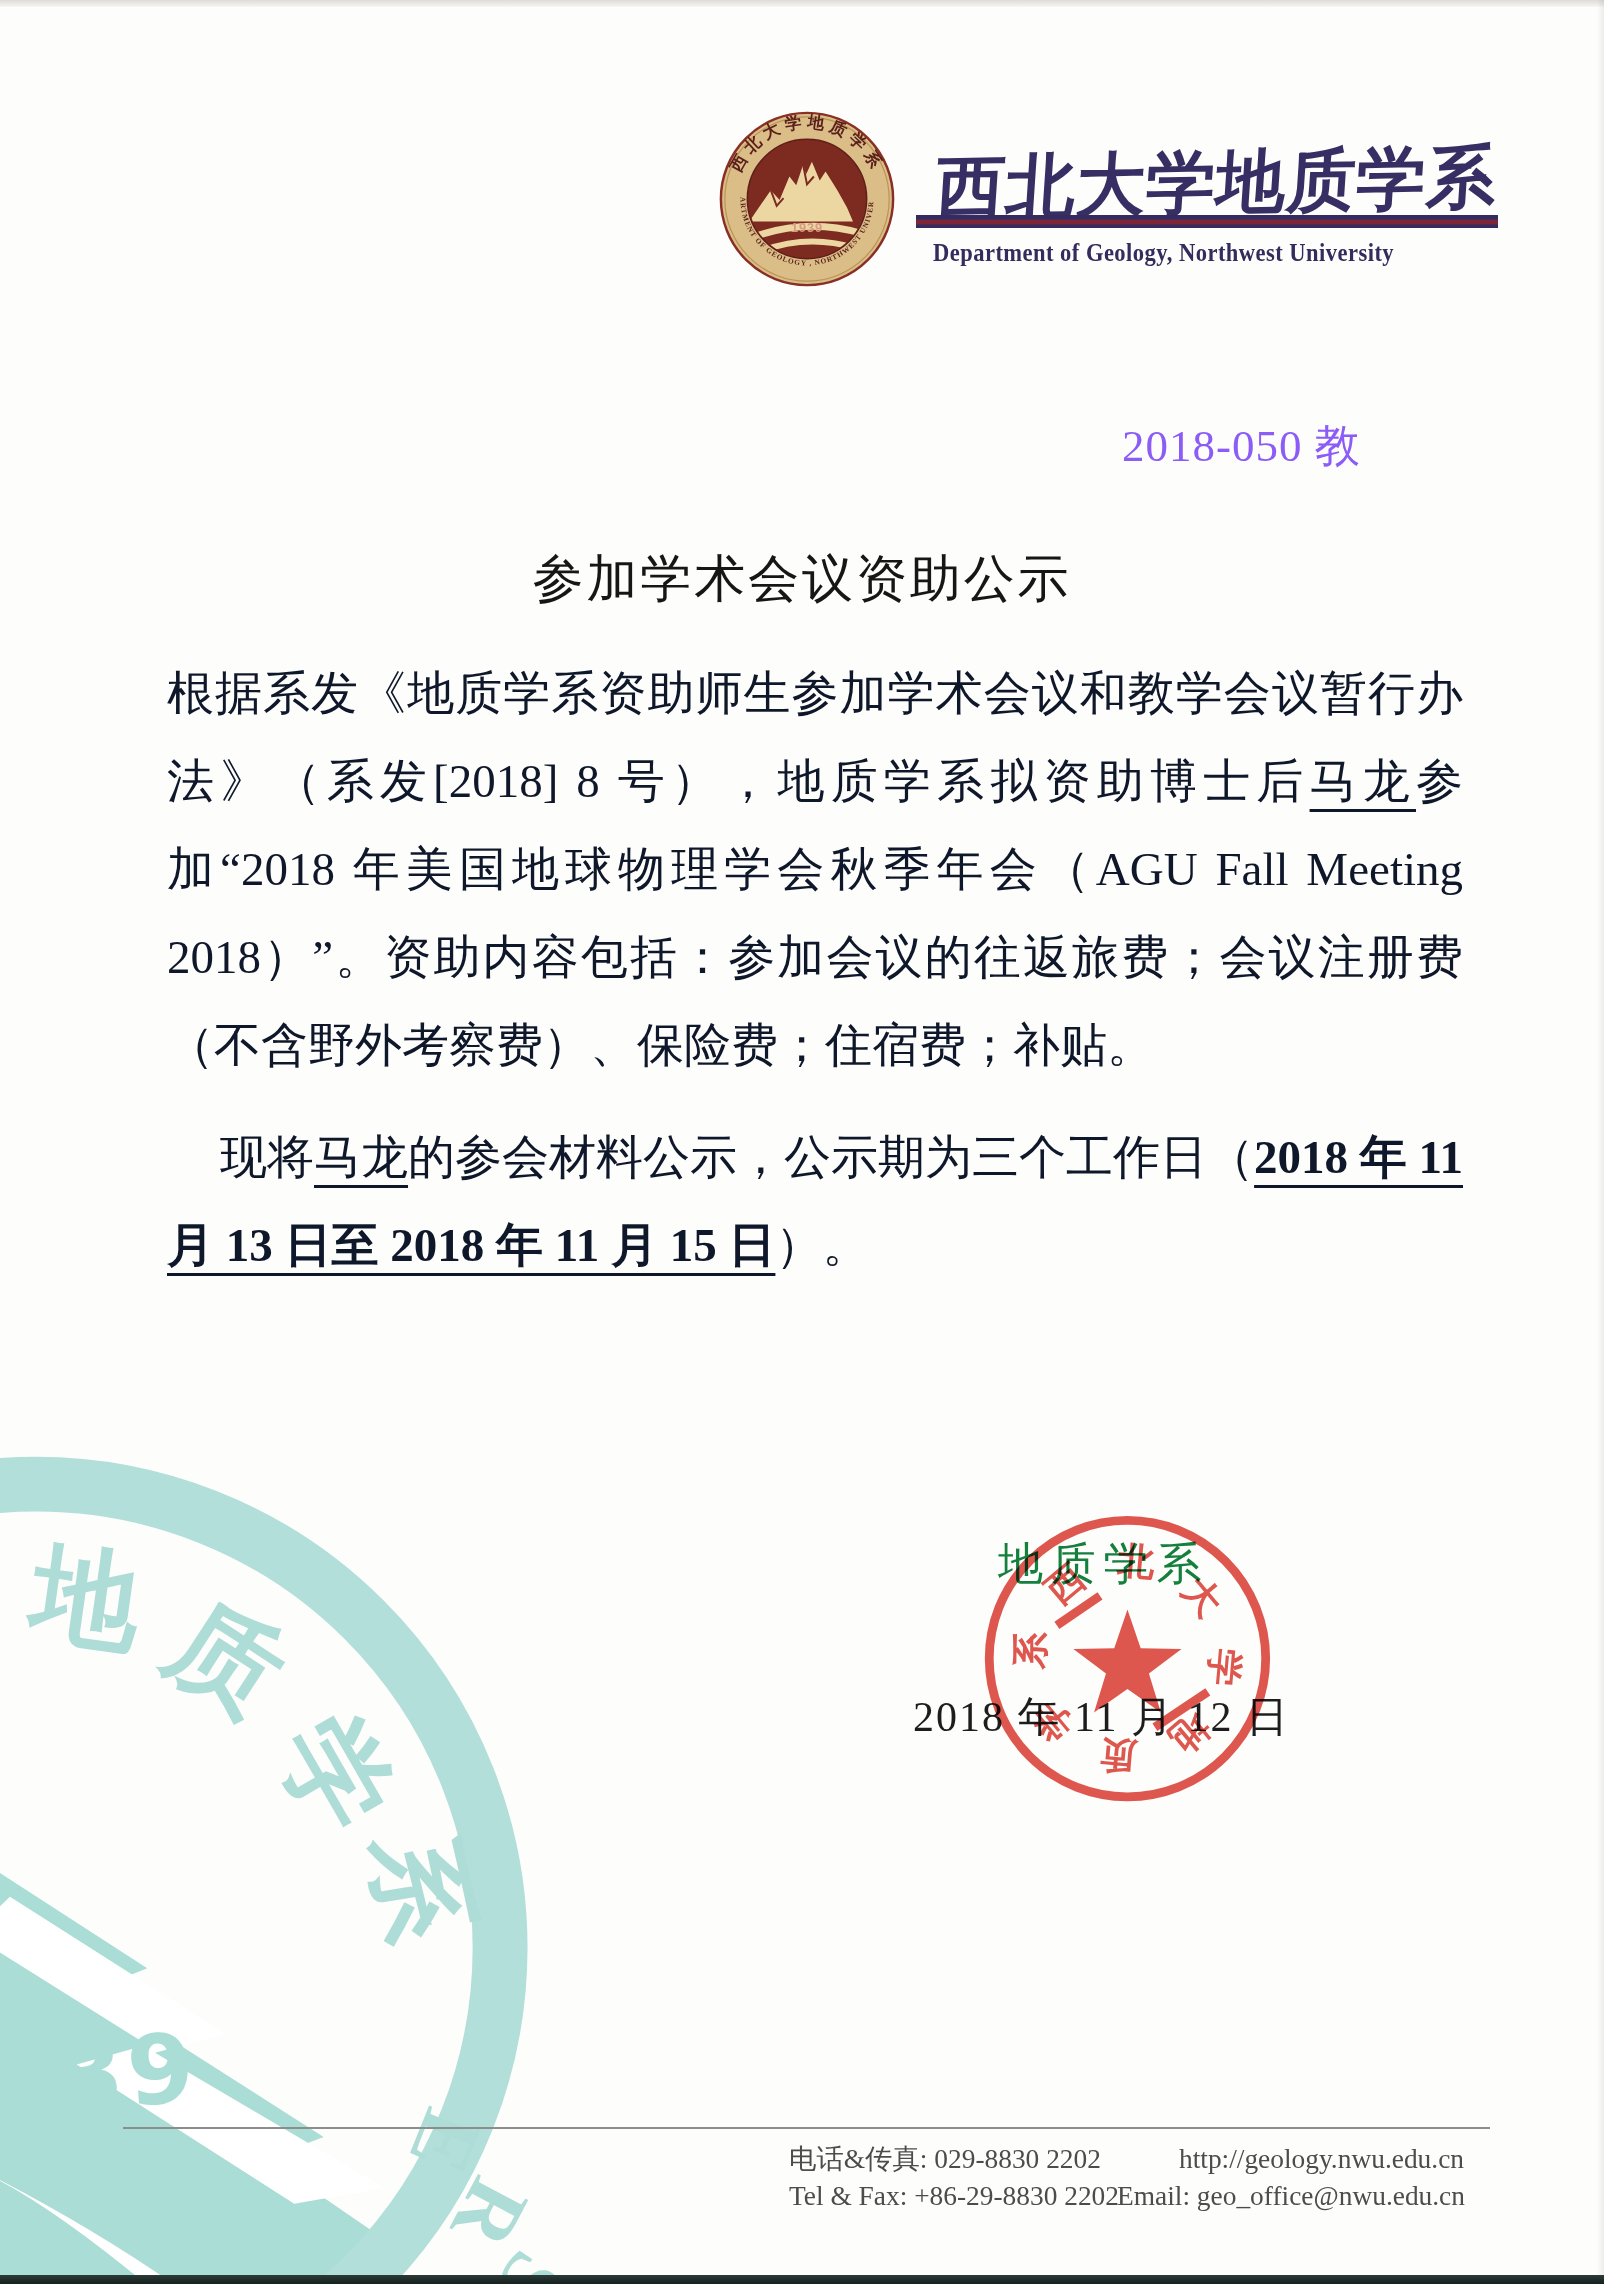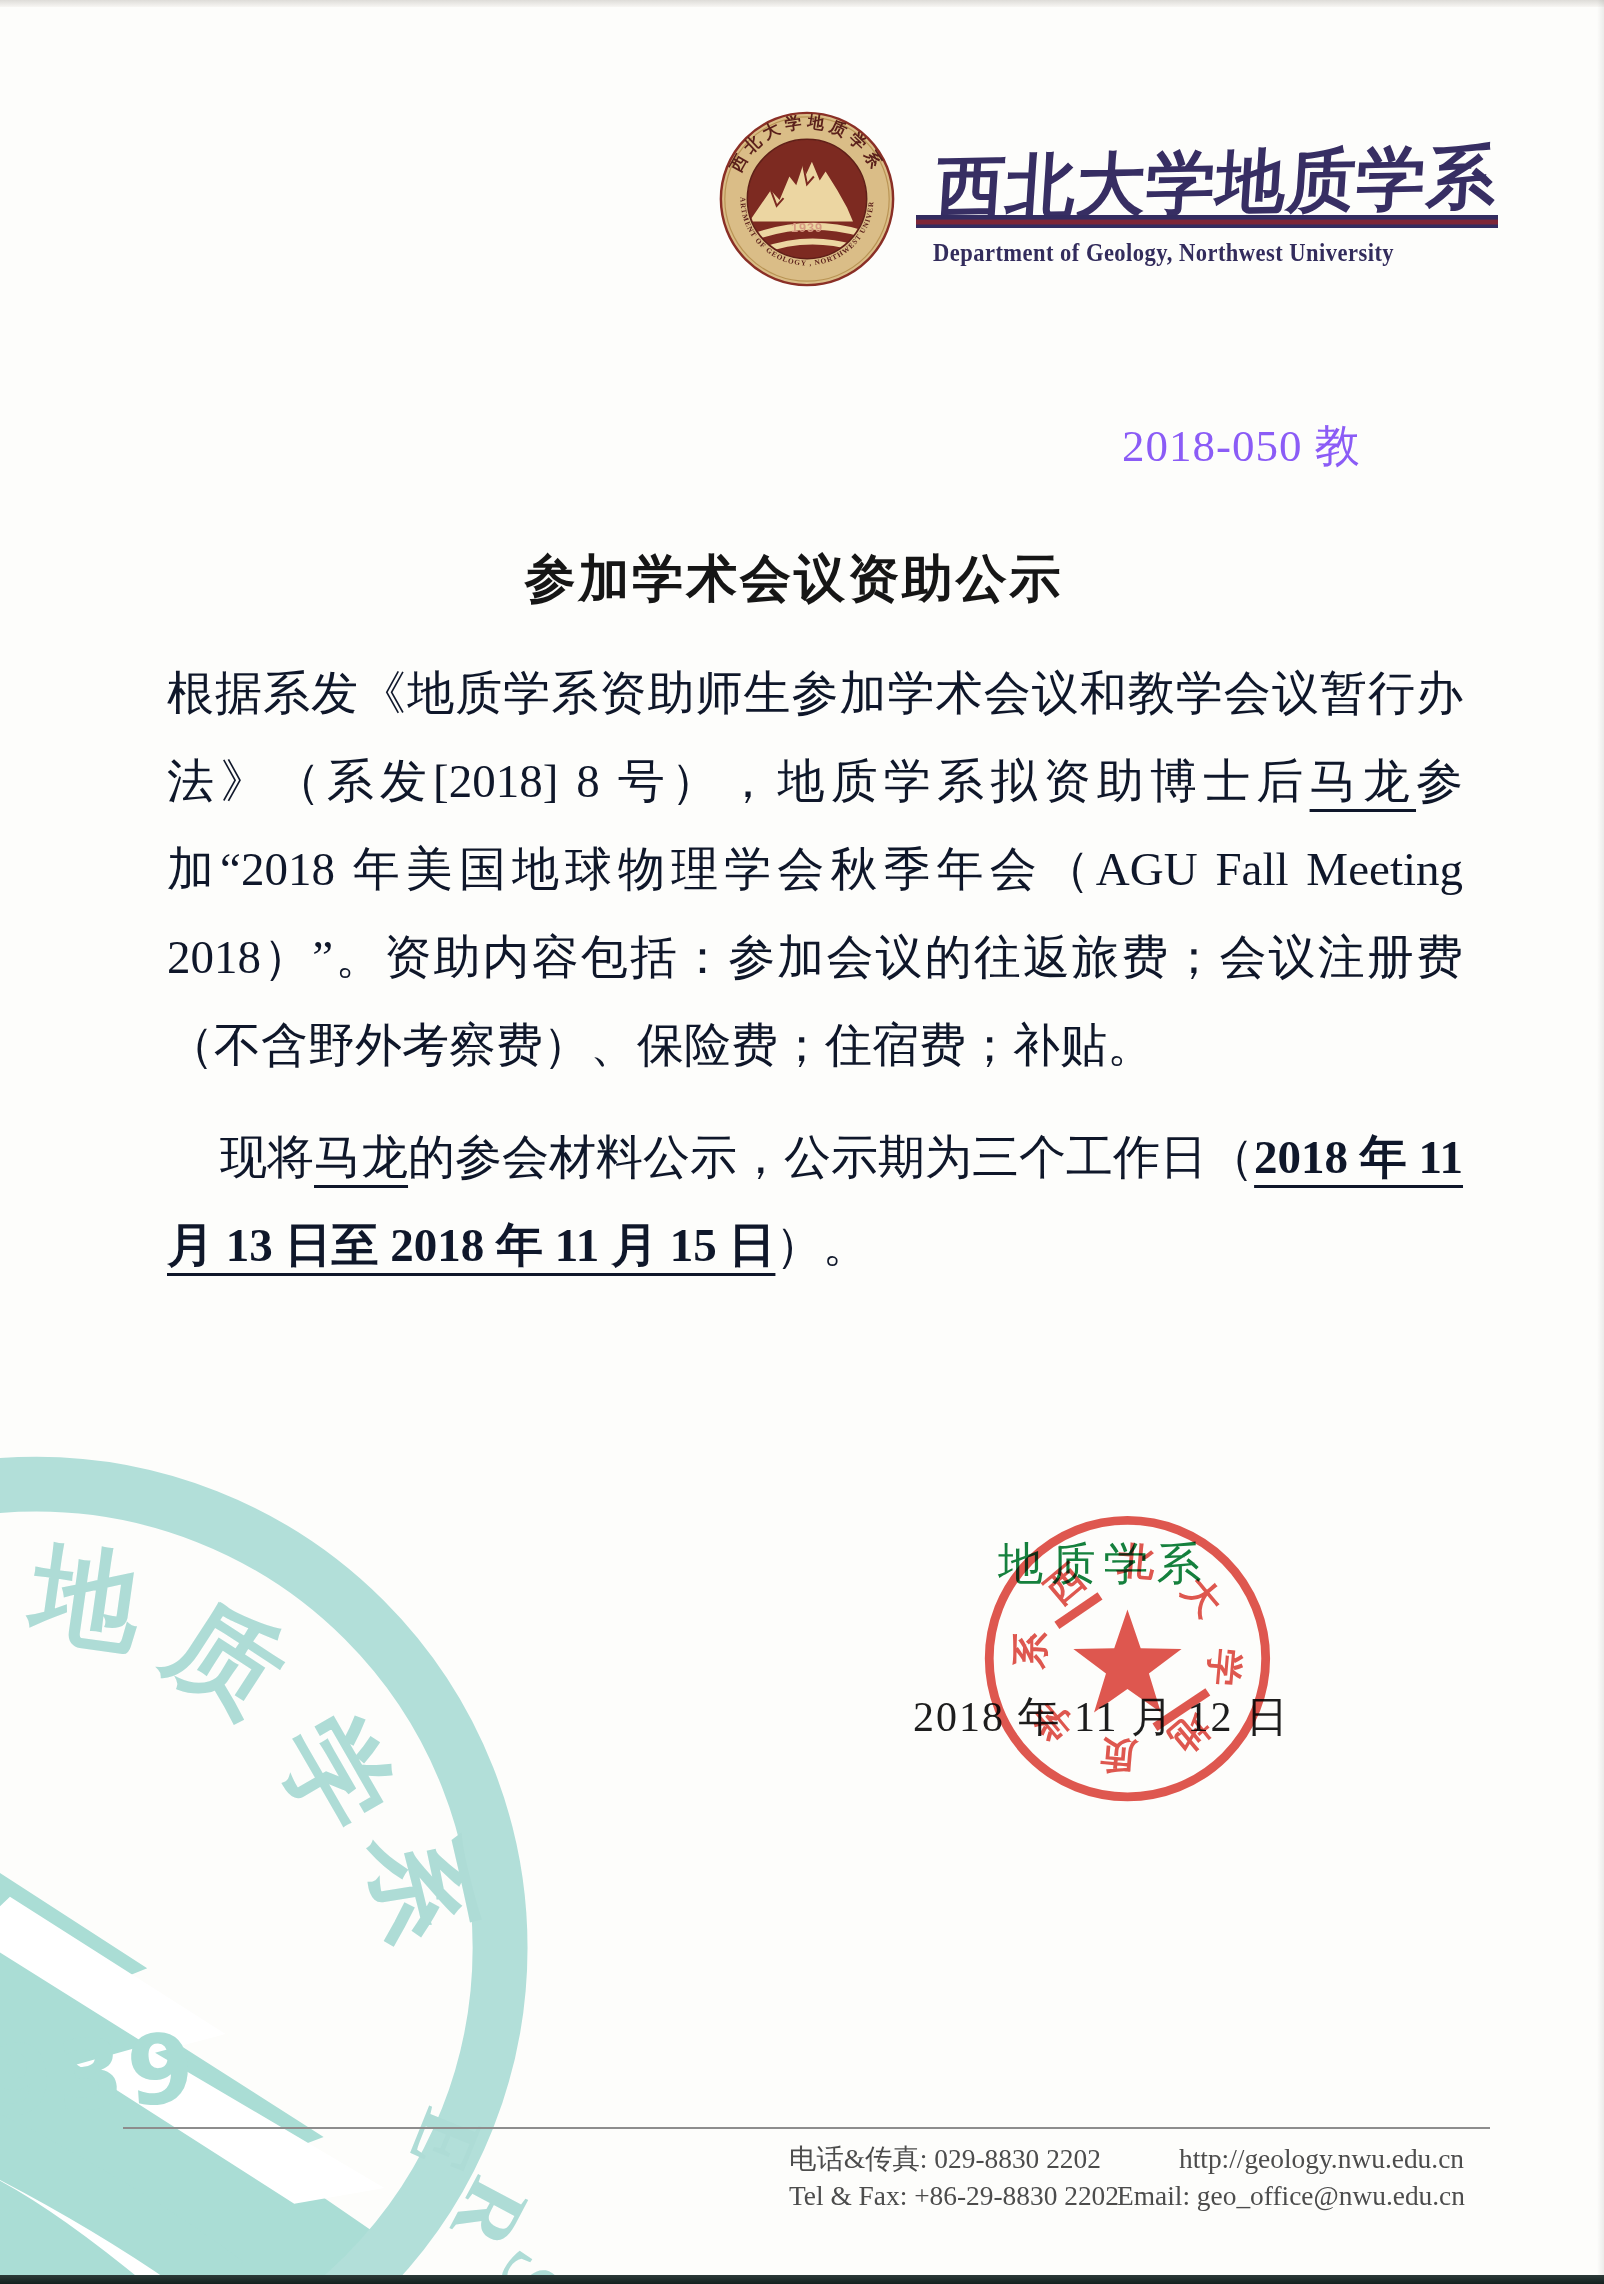--- a/index.html
+++ b/index.html
@@ -30,21 +30,21 @@
     left:916px;top:215px;width:582px;height:12.7px;z-index:2;
     background:linear-gradient(#332c60 0%,#332c60 30%,#7e2637 42%,#7e2637 68%,#332c60 78%,#332c60 100%);
   }
   .org-en{
     left:933px;top:239px;z-index:2;
     font-size:24.5px;font-weight:700;color:#332c5c;white-space:nowrap;
     transform:scaleX(0.92);transform-origin:left top;letter-spacing:0.5px;
   }
 
   .doc-number{left:1122px;top:416px;font-size:45px;font-weight:400;letter-spacing:1px;color:#8b5cf6;z-index:2;white-space:nowrap;}
-  .doc-title{left:0;top:545px;width:1588px;text-align:center;font-size:51px;font-weight:700;letter-spacing:2.9px;color:#161616;z-index:2;}
+  .doc-title{left:0;top:545px;width:1588px;text-align:center;font-size:51px;font-weight:400;letter-spacing:2.9px;color:#161616;z-index:2;padding-left:8px;}
 
   
   .body-text{left:167px;top:649px;width:1296px;z-index:2;font-size:47px;line-height:88px;color:#0f172a;text-align:justify;}
   .body-text p{margin:0 0 23.5px 0;}
   .body-text p.indent{text-indent:53px;}
   .seg-u{text-decoration:underline;text-underline-offset:11.8px;text-decoration-thickness:2.5px;}
   .seg-bu{font-weight:700;text-decoration:underline;text-underline-offset:11.8px;text-decoration-thickness:2.9px;}
 
   .signoff-org{left:998px;top:1534px;font-size:45px;letter-spacing:7.8px;color:#15803d;z-index:2;white-space:nowrap;}
   .signoff-date{left:913px;top:1649px;font-size:42px;letter-spacing:2px;color:#1d1d1d;z-index:2;white-space:nowrap;margin-top:40px;}

